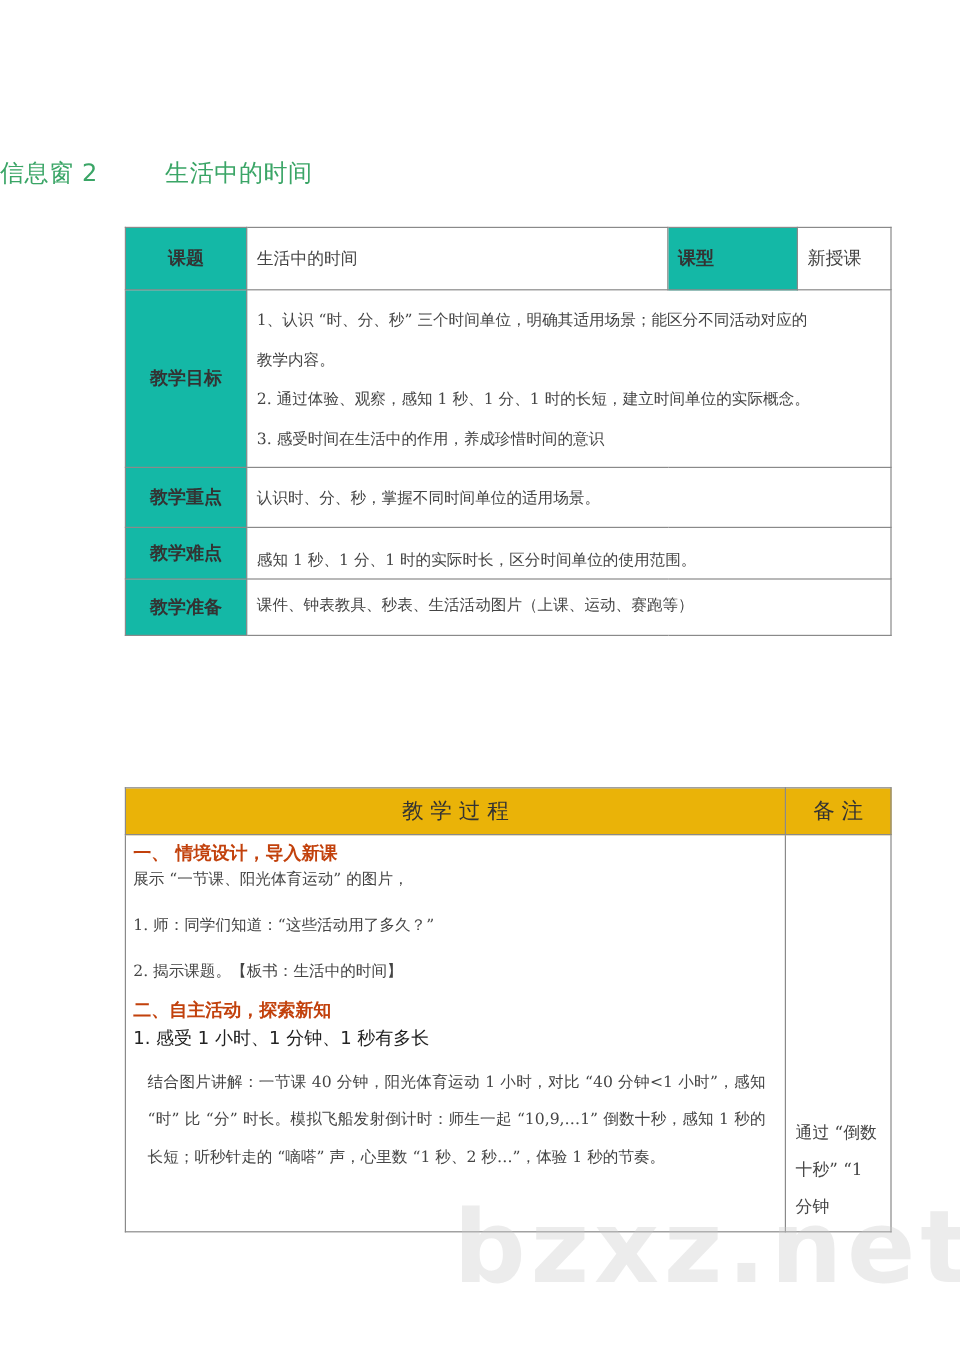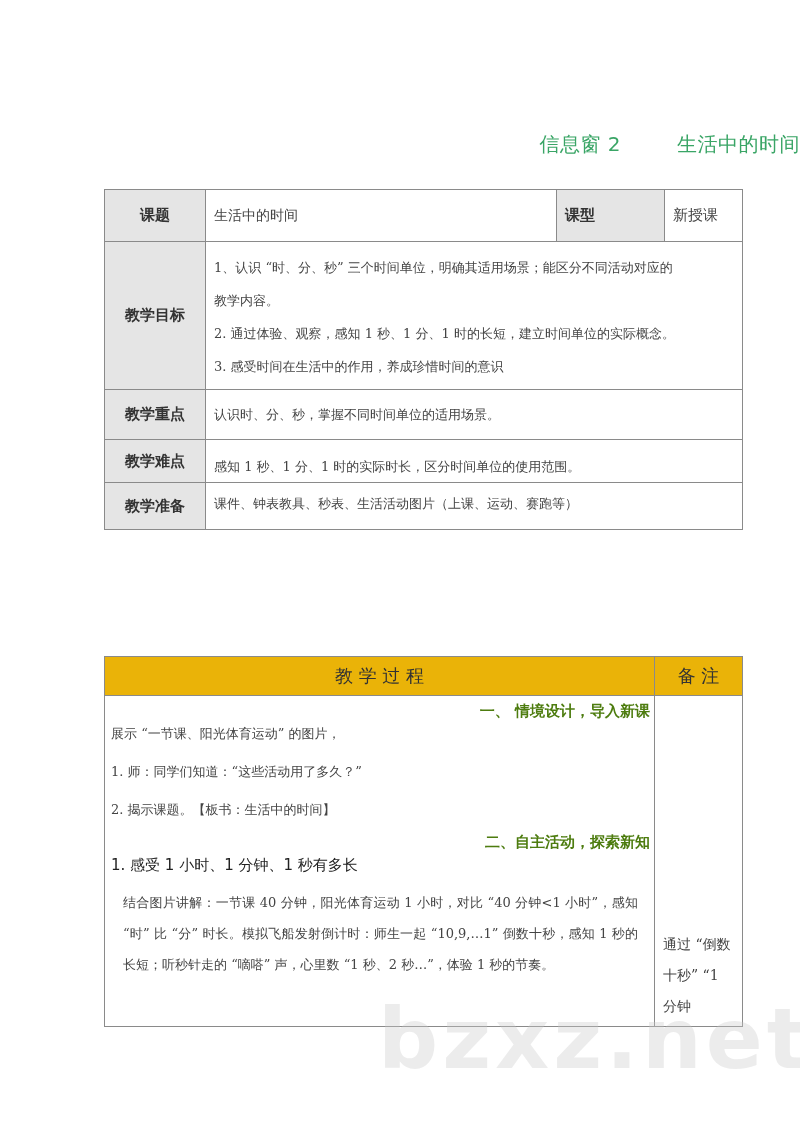--- a/index.html
+++ b/index.html
@@ -1,28 +1,28 @@
 <!DOCTYPE html>
 <html><head>
 <meta charset="utf-8">
 <style>
   html, body { margin: 0; padding: 0; background: #ffffff; }
   body { width: 800px; height: 1134px; position: relative; overflow: hidden; font-family: "DejaVu Serif", "Liberation Serif", serif; color: #333; }
-  .title { position: absolute; top: 131px; left: 0; width: 800px; text-align: right; font-family: "DejaVu Sans", "Liberation Sans", sans-serif; font-size: 20px; color: #3aa566; letter-spacing: 0.5px; }
+  .title { position: absolute; top: 131px; left: 0; width: 800px; text-align: left; font-family: "DejaVu Sans", "Liberation Sans", sans-serif; font-size: 20px; color: #3aa566; letter-spacing: 0.5px; }
   .title .gap { display: inline-block; width: 56px; }
   table { border-collapse: collapse; position: absolute; table-layout: fixed; }
   td { border: 1px solid #8a8a8a; padding: 0; vertical-align: middle; }
-  .label { background: #e5e5e5; font-family: "DejaVu Sans", "Liberation Sans", sans-serif; font-weight: bold; font-size: 15px; color: #333; text-align: center; }
+  .label { background: #14b8a6; font-family: "DejaVu Sans", "Liberation Sans", sans-serif; font-weight: bold; font-size: 15px; color: #333; text-align: center; }
   .cell { font-size: 14px; color: #444; padding-left: 8px; }
   #info { left: 104px; top: 189px; width: 638px; }
   .goal-line { line-height: 19px; margin: 0; }
   #proc { left: 104px; top: 656px; width: 638px; }
   .proc-head { background: #eab308; font-family: "DejaVu Sans", "Liberation Sans", sans-serif; font-size: 18px; color: #333; text-align: center; height: 38px; }
   .proc-body { vertical-align: top; padding: 4px 4px 6px 6px; font-size: 13px; color: #444; }
-  .sec-title { font-family: "DejaVu Sans", "Liberation Sans", sans-serif; font-weight: bold; color: #4d7c0f; font-size: 15px; margin: 2px 0 4px 0; text-align: right; }
+  .sec-title { font-family: "DejaVu Sans", "Liberation Sans", sans-serif; font-weight: bold; color: #c2410c; font-size: 15px; margin: 2px 0 4px 0; }
   .sub-title { font-family: "DejaVu Sans", "Liberation Sans", sans-serif; font-size: 15px; color: #222; margin: 2px 0 6px 0; }
   .p { margin: 0 0 14px 0; line-height: 18px; }
   .pj { margin: 12px; line-height: 31px; text-align: justify; }
   .note { vertical-align: bottom; padding: 0 6px 4px 8px; font-size: 14px; color: #444; line-height: 31px; }
   .watermark { position: absolute; left: 378px; top: 990px; font-family: "DejaVu Sans", "Liberation Sans", sans-serif; font-weight: bold; font-size: 84px; color: rgba(200,200,200,0.35); letter-spacing: 4px; pointer-events: none; }
 </style>
 </head>
 <body>
 
 <div class="title">

